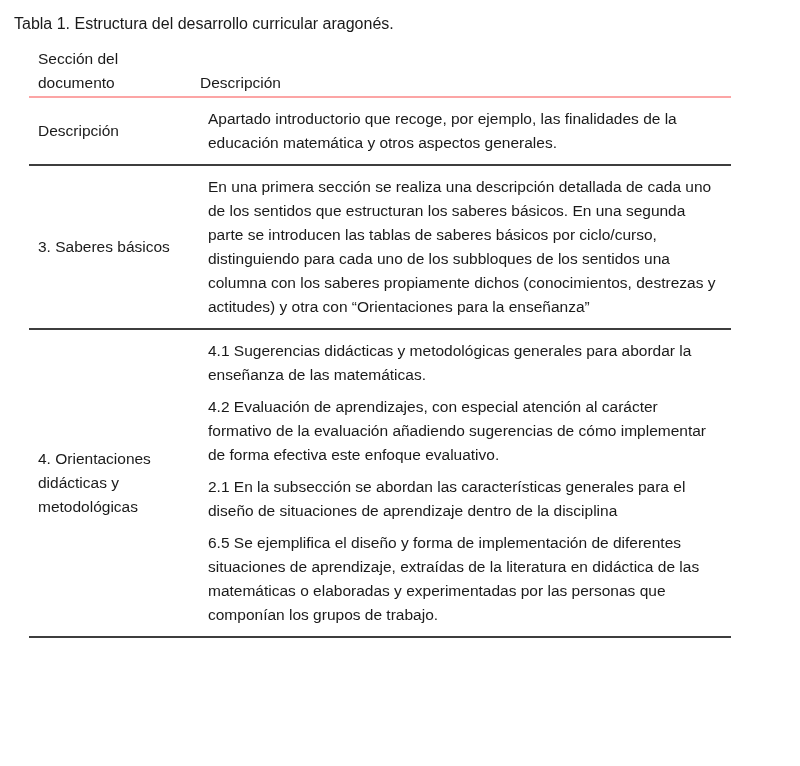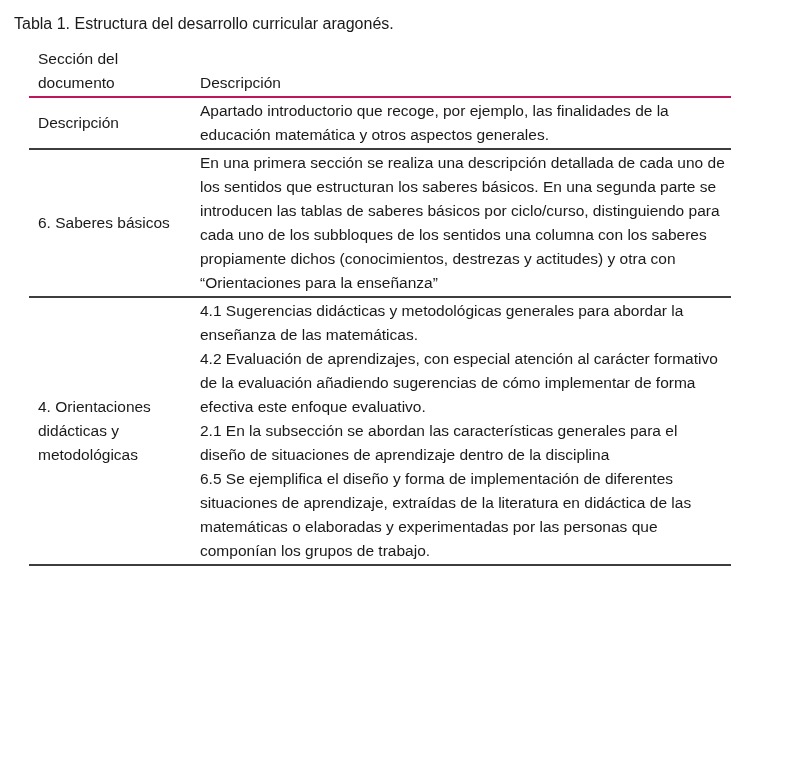--- a/index.html
+++ b/index.html
@@ -38,34 +38,34 @@
   table.tbl col.c-desc    { width: 531px; }
   th, td {
     font-size: 15.5px;
     line-height: 24px;
     font-weight: normal;
     text-align: left;
     color: #1a1a1a;
   }
   thead th {
     vertical-align: bottom;
-    border-bottom: 2px solid #be185d;
+    border-bottom: 2px solid #fca5a5;
     padding: 0 0 1px 0;
   }
   thead th.h-section { padding-left: 9px; padding-right: 14px; }
   tbody tr { border-bottom: 2px solid #3d3d3d; }
   td.sec {
     vertical-align: middle;
     padding: 1px 14px 1px 9px;
   }
   td.desc {
     vertical-align: top;
     padding: 1px 4px 1px 0;
   }
-  td.desc p { margin: 0; }
+  td.desc p { margin: 8px; }
 </style>
 </head>
 <body>
 
 <div class="page">
 
   <p class="table-caption">Tabla 1. Estructura del desarrollo curricular aragonés.</p>
 
   <table class="tbl">
     <colgroup>
@@ -79,21 +79,21 @@
       </tr>
     </thead>
     <tbody>
       <tr>
         <td class="sec">Descripción</td>
         <td class="desc">
           <p>Apartado introductorio que recoge, por ejemplo, las finalidades de la educación matemática y otros aspectos generales.</p>
         </td>
       </tr>
       <tr>
-        <td class="sec">6. Saberes básicos</td>
+        <td class="sec">3. Saberes básicos</td>
         <td class="desc">
           <p>En una primera sección se realiza una descripción detallada de cada uno de los sentidos que estructuran los saberes básicos. En una segunda parte se introducen las tablas de saberes básicos por ciclo/curso, distinguiendo para cada uno de los subbloques de los sentidos una columna con los saberes propiamente dichos (conocimientos, destrezas y actitudes) y otra con “Orientaciones para la enseñanza”</p>
         </td>
       </tr>
       <tr>
         <td class="sec">4. Orientaciones didácticas y metodológicas</td>
         <td class="desc">
           <p>4.1 Sugerencias didácticas y metodológicas generales para abordar la enseñanza de las matemáticas.</p>
           <p>4.2 Evaluación de aprendizajes, con especial atención al carácter formativo de la evaluación añadiendo sugerencias de cómo implementar de forma efectiva este enfoque evaluativo.</p>
           <p>2.1 En la subsección se abordan las características generales para el diseño de situaciones de aprendizaje dentro de la disciplina</p>

